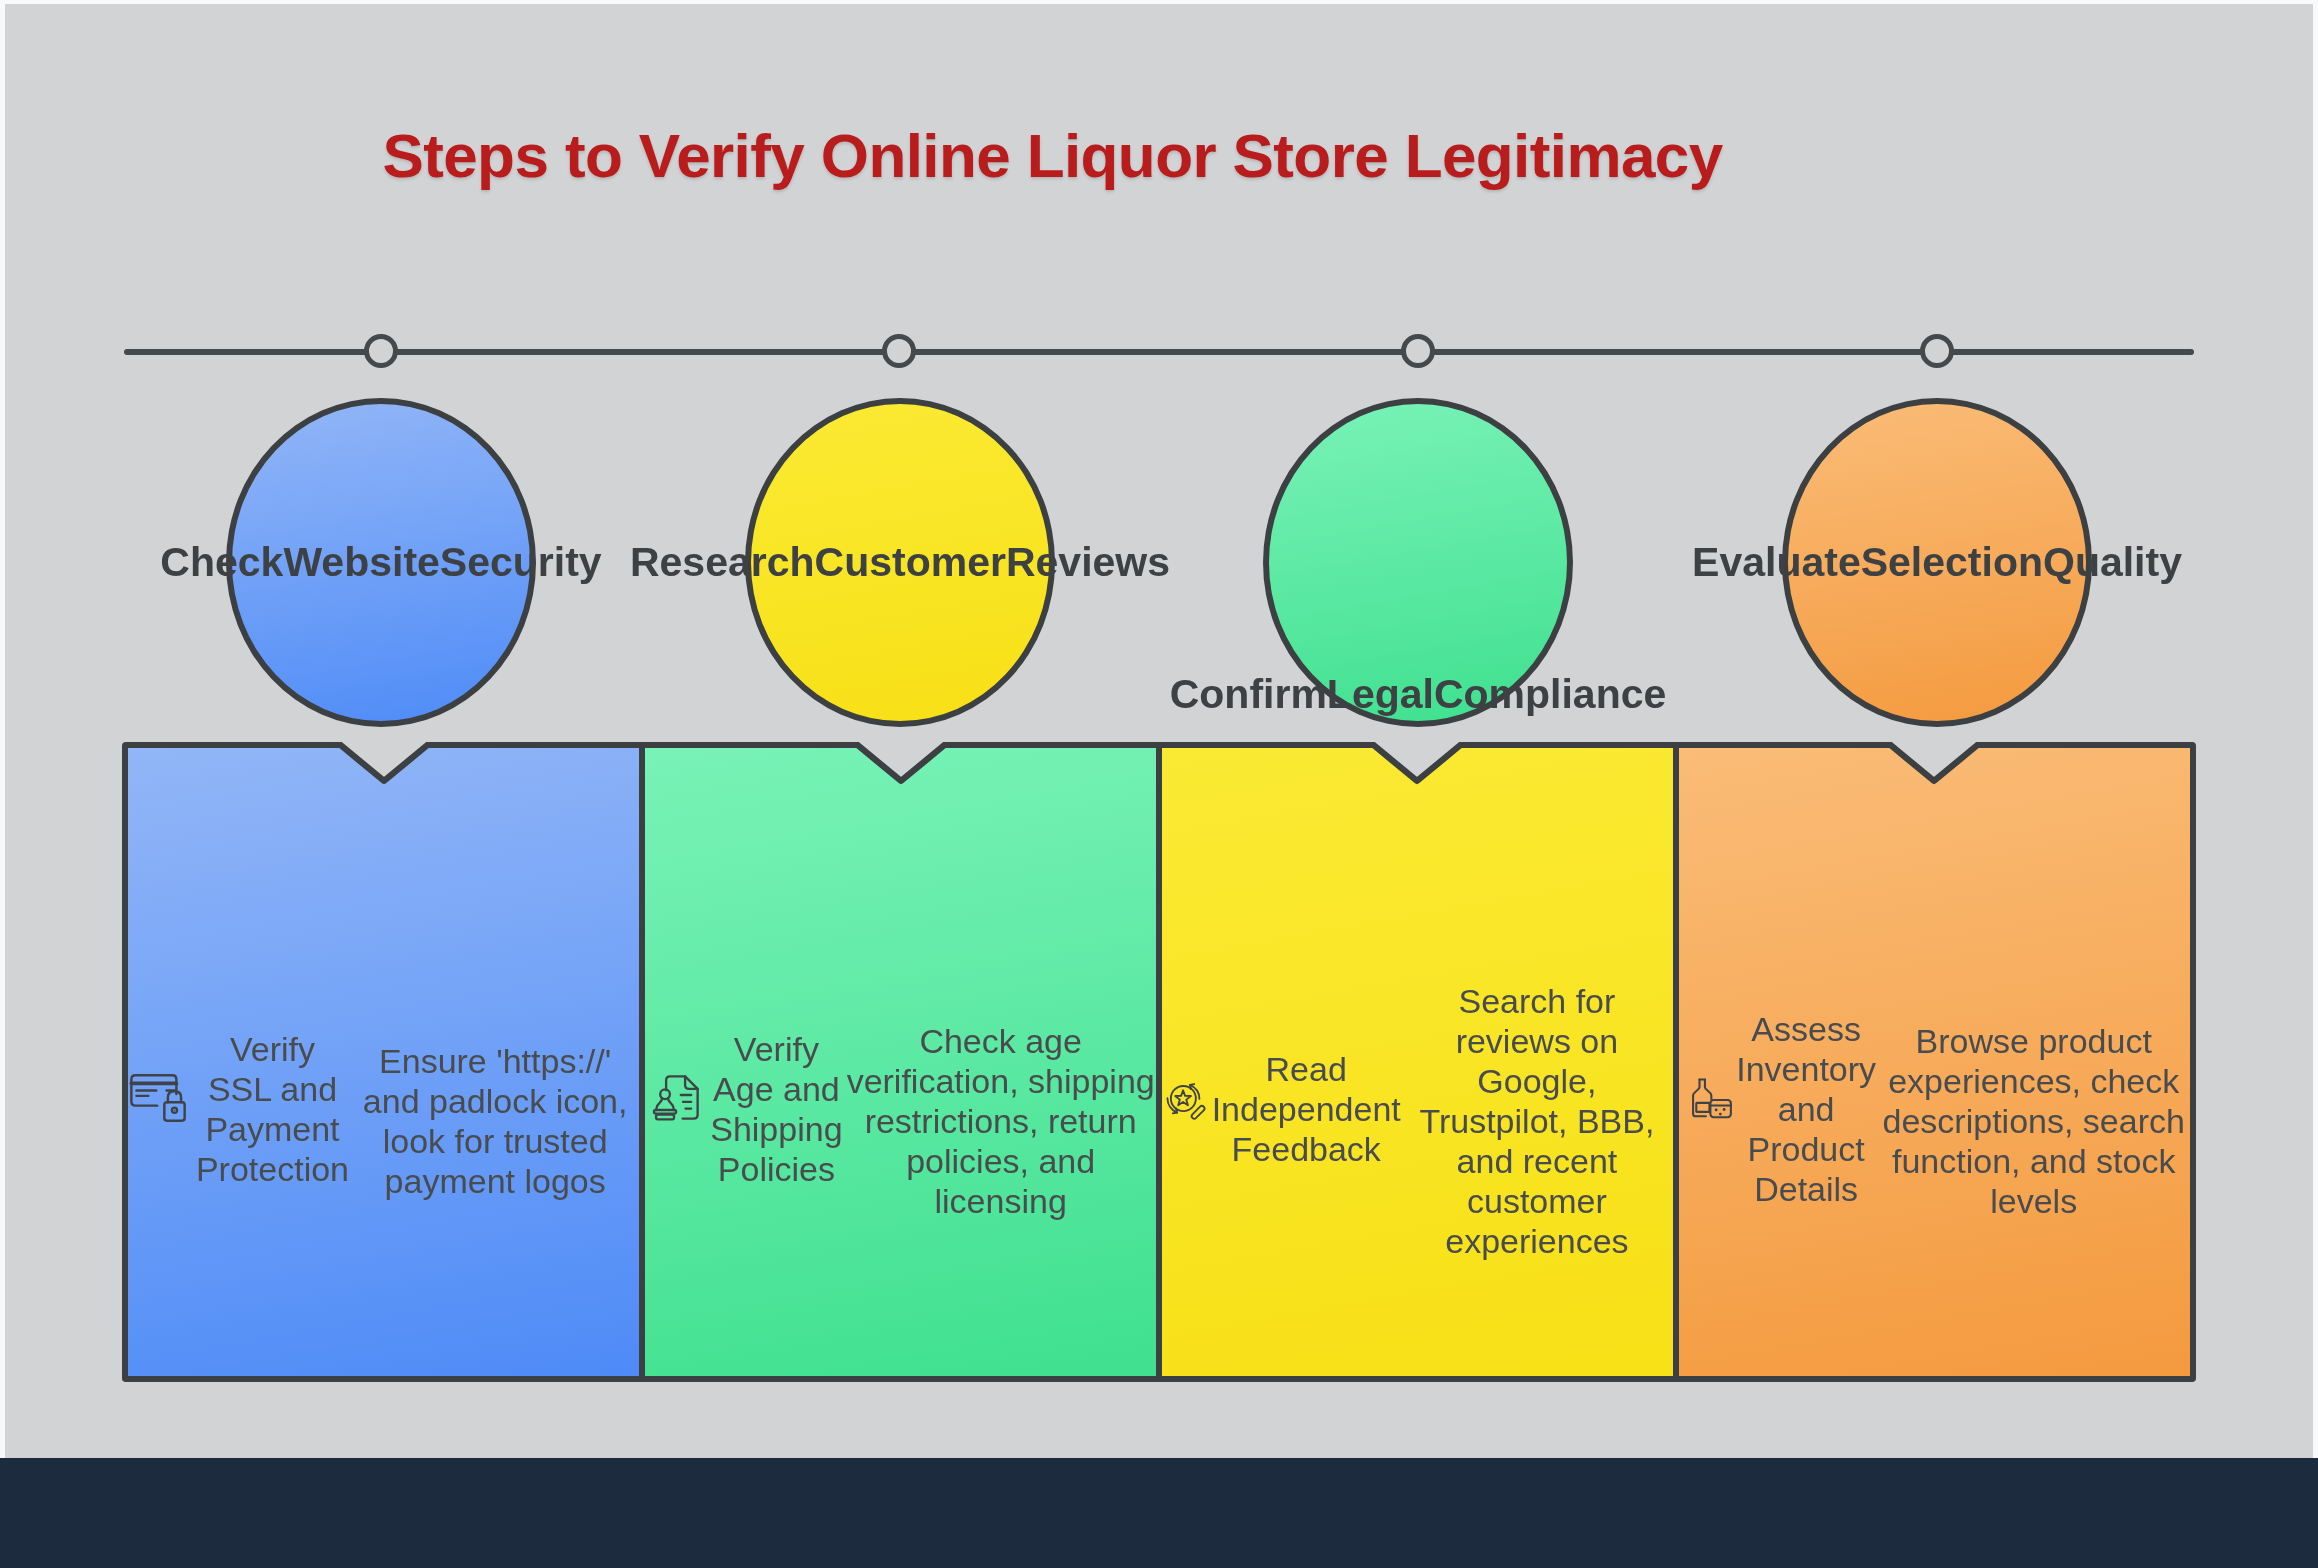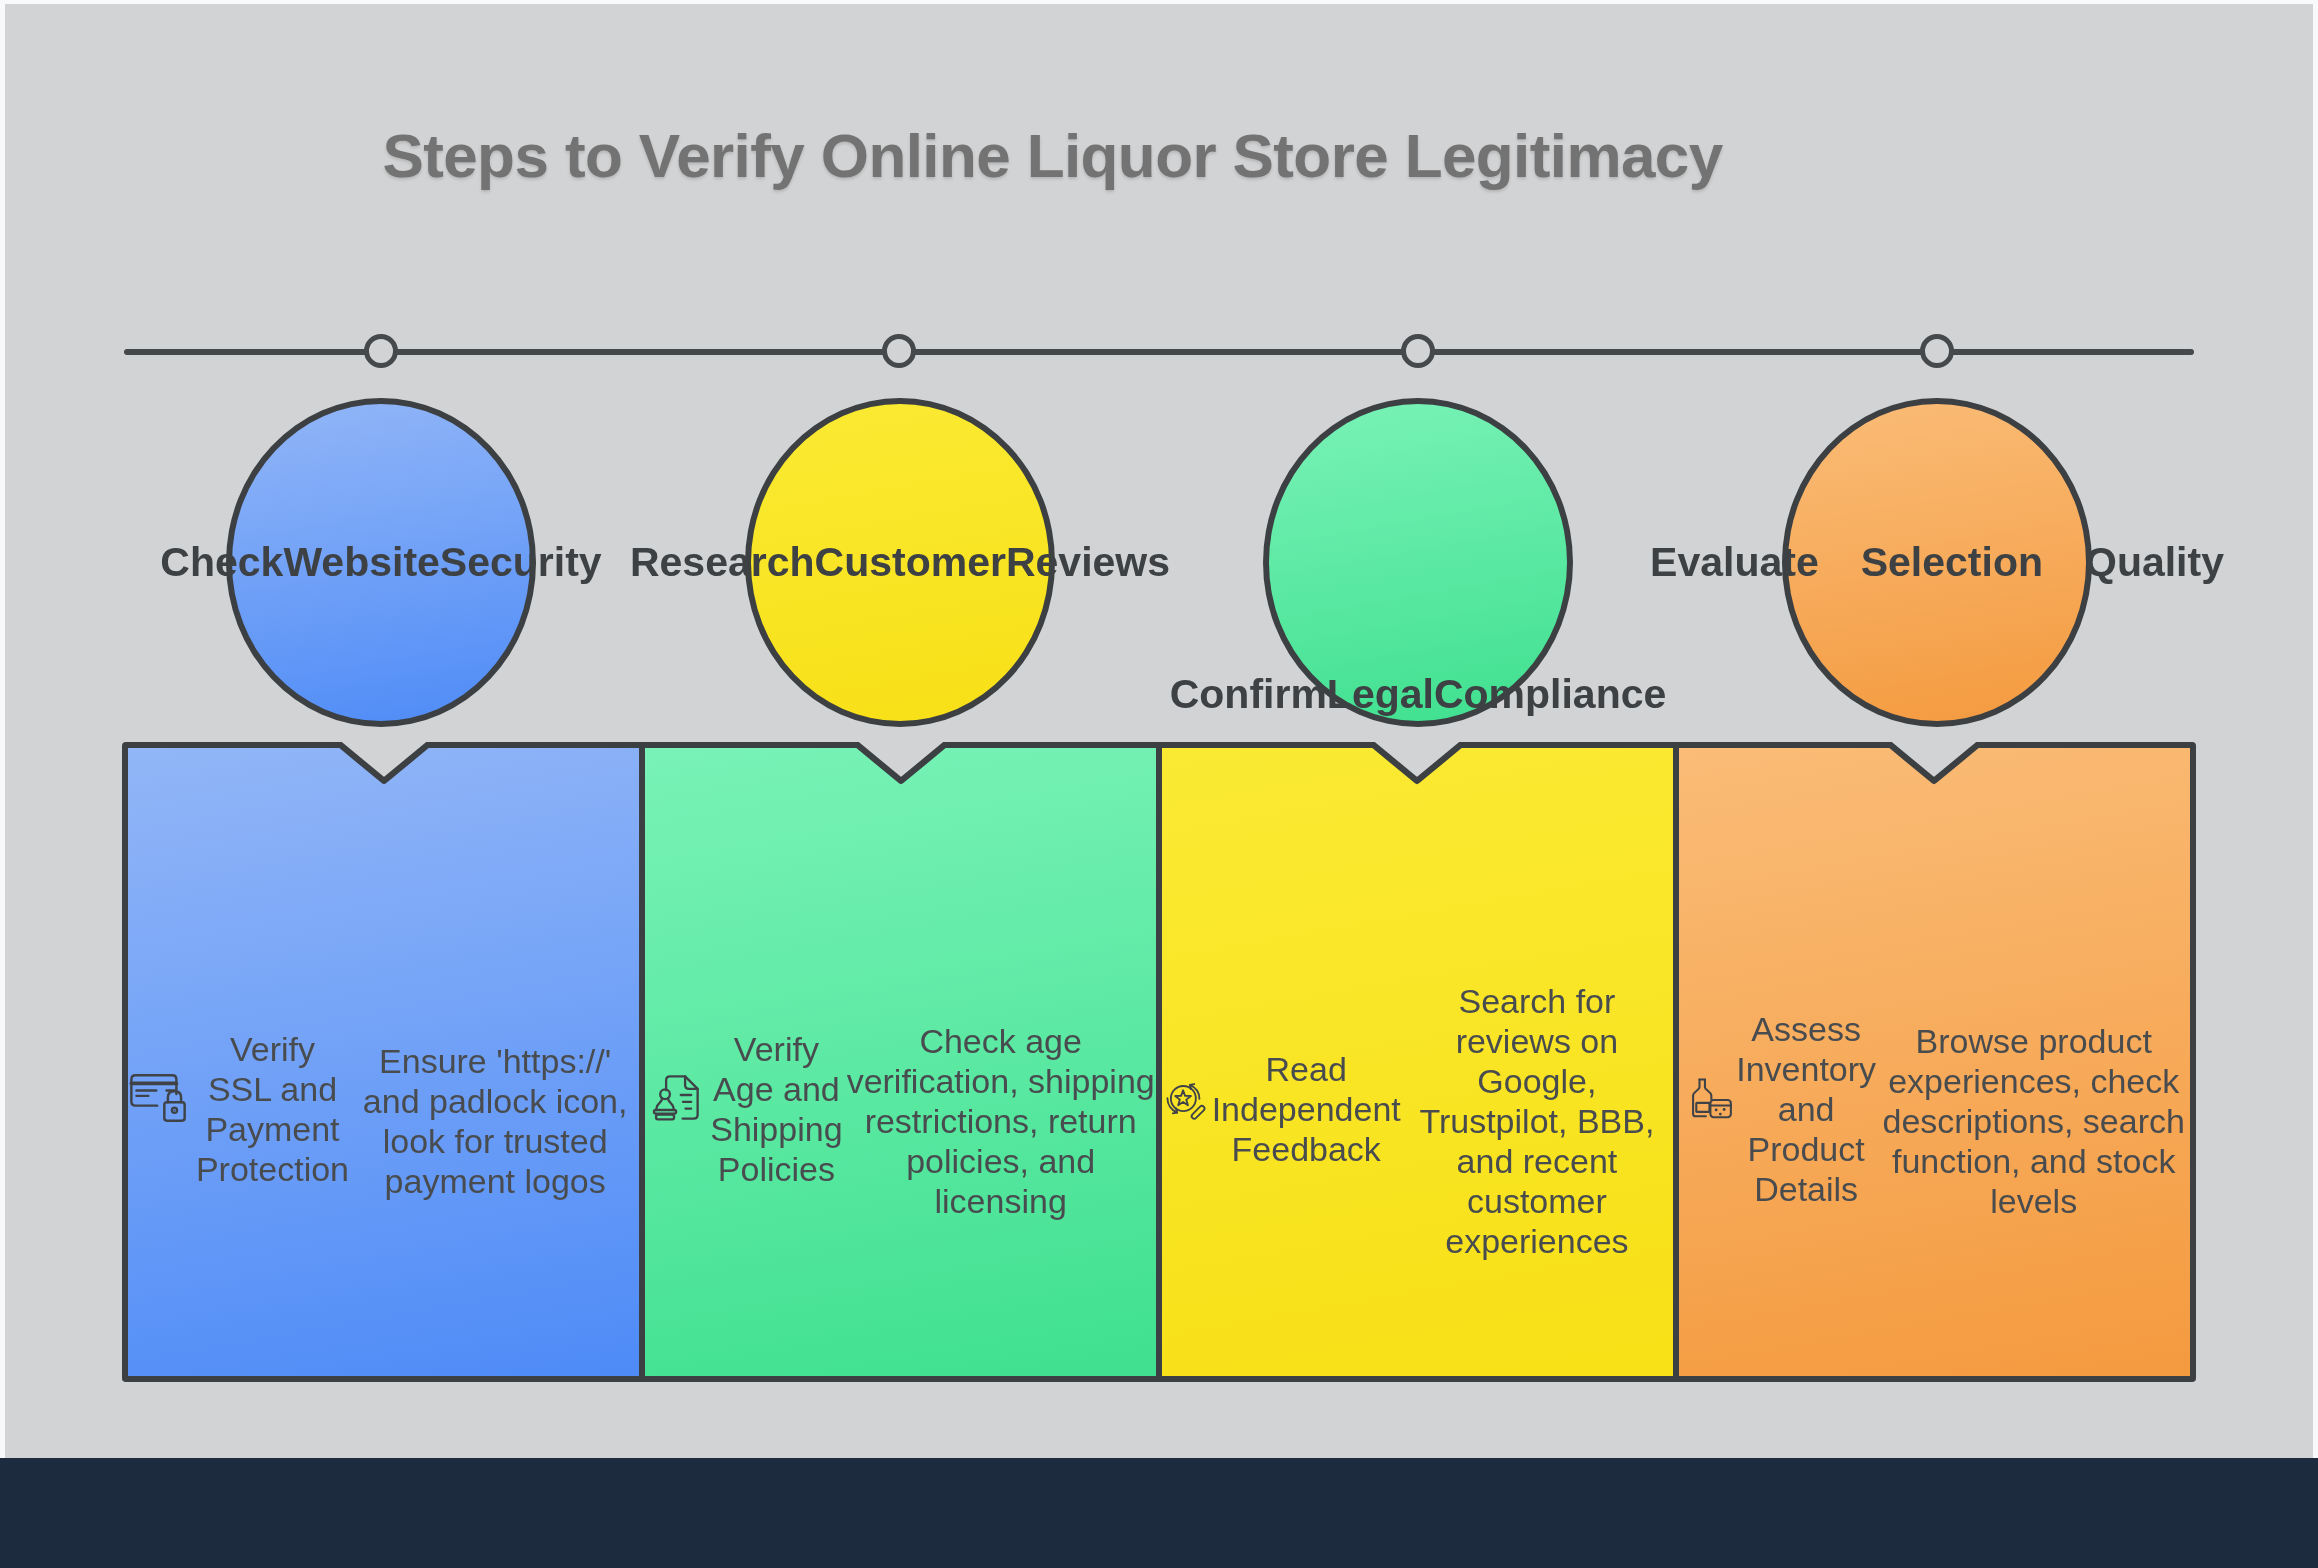--- a/index.html
+++ b/index.html
@@ -1,36 +1,36 @@
 <!DOCTYPE html>
 <html style="font-size:10px"><head>
 <meta charset="utf-8">
 <style>
   html,body{margin:0;padding:0;width:2319px;height:1569px;background:#f8f9fb;
     font-family:"Liberation Sans","DejaVu Sans",sans-serif;}
   #canvas{position:relative;width:2319px;height:1569px;overflow:hidden;}
   .panel{position:absolute;left:5px;top:3.8px;width:2308px;height:1455px;background:#d2d3d4;}
   .footer-bar{position:absolute;left:0;top:1458px;width:2319px;height:110px;background:#1c2b3d;}
   .page-title{position:absolute;left:0;top:120px;width:2105px;text-align:center;
-    font-size:62px;font-weight:bold;color:#737373;letter-spacing:-0.6px;
+    font-size:62px;font-weight:bold;color:#b91c1c;letter-spacing:-0.6px;
     text-shadow:0 1.9px 3.2px rgba(0,0,0,0.15);}
   
   .timeline-line{position:absolute;left:124px;top:349px;width:2070px;height:6.3px;
     background:#46494c;border-radius:3.8px;}
   .timeline-node{position:absolute;width:24px;height:24px;border:5.7px solid #46494c;
     border-radius:50%;background:#d2d3d4;top:334px;}
   
   .step-circle{position:absolute;top:398px;width:298px;height:317px;border:6.3px solid #3d4043;
     border-radius:50%;display:flex;flex-direction:row;align-items:center;justify-content:center;
     text-align:center;}
   .circle-line{white-space:nowrap;font-size:41px;font-weight:bold;color:#3e4144;line-height:1.3;}
   .grad-blue{background:linear-gradient(170deg,#92b6f7 0%,#4e8bf7 100%);}
   .grad-yellow{background:linear-gradient(170deg,#faea33 0%,#f8e016 100%);}
   .grad-green{background:linear-gradient(170deg,#79f2b7 0%,#3fe08f 100%);align-items:flex-end;}
-  .grad-orange{background:linear-gradient(170deg,#fabc77 0%,#f49a3f 100%);gap:42px;}
+  .grad-orange{background:linear-gradient(170deg,#fabc77 0%,#f49a3f 100%);}
   
   .cards-row{position:absolute;left:122px;top:742px;width:2074px;height:640px;display:flex;}
   .card{position:relative;flex:1 1 0;border:6.3px solid #3d4043;border-radius:3.8px;box-sizing:border-box;}
   .card + .card{margin-left:-6.3px;}
   .notch{position:absolute;top:-6.3px;left:50%;transform:translateX(-50%);width:95px;height:49px;
     pointer-events:none;}
   .card-content{position:absolute;left:0;top:0;width:100%;height:100%;display:flex;
     flex-direction:row;align-items:center;padding-top:76px;box-sizing:border-box;}
   .card-icon{width:222px;height:190px;}
   .card-title{margin-top:18px;max-width:380px;text-align:center;font-size:34px;line-height:1.18;

